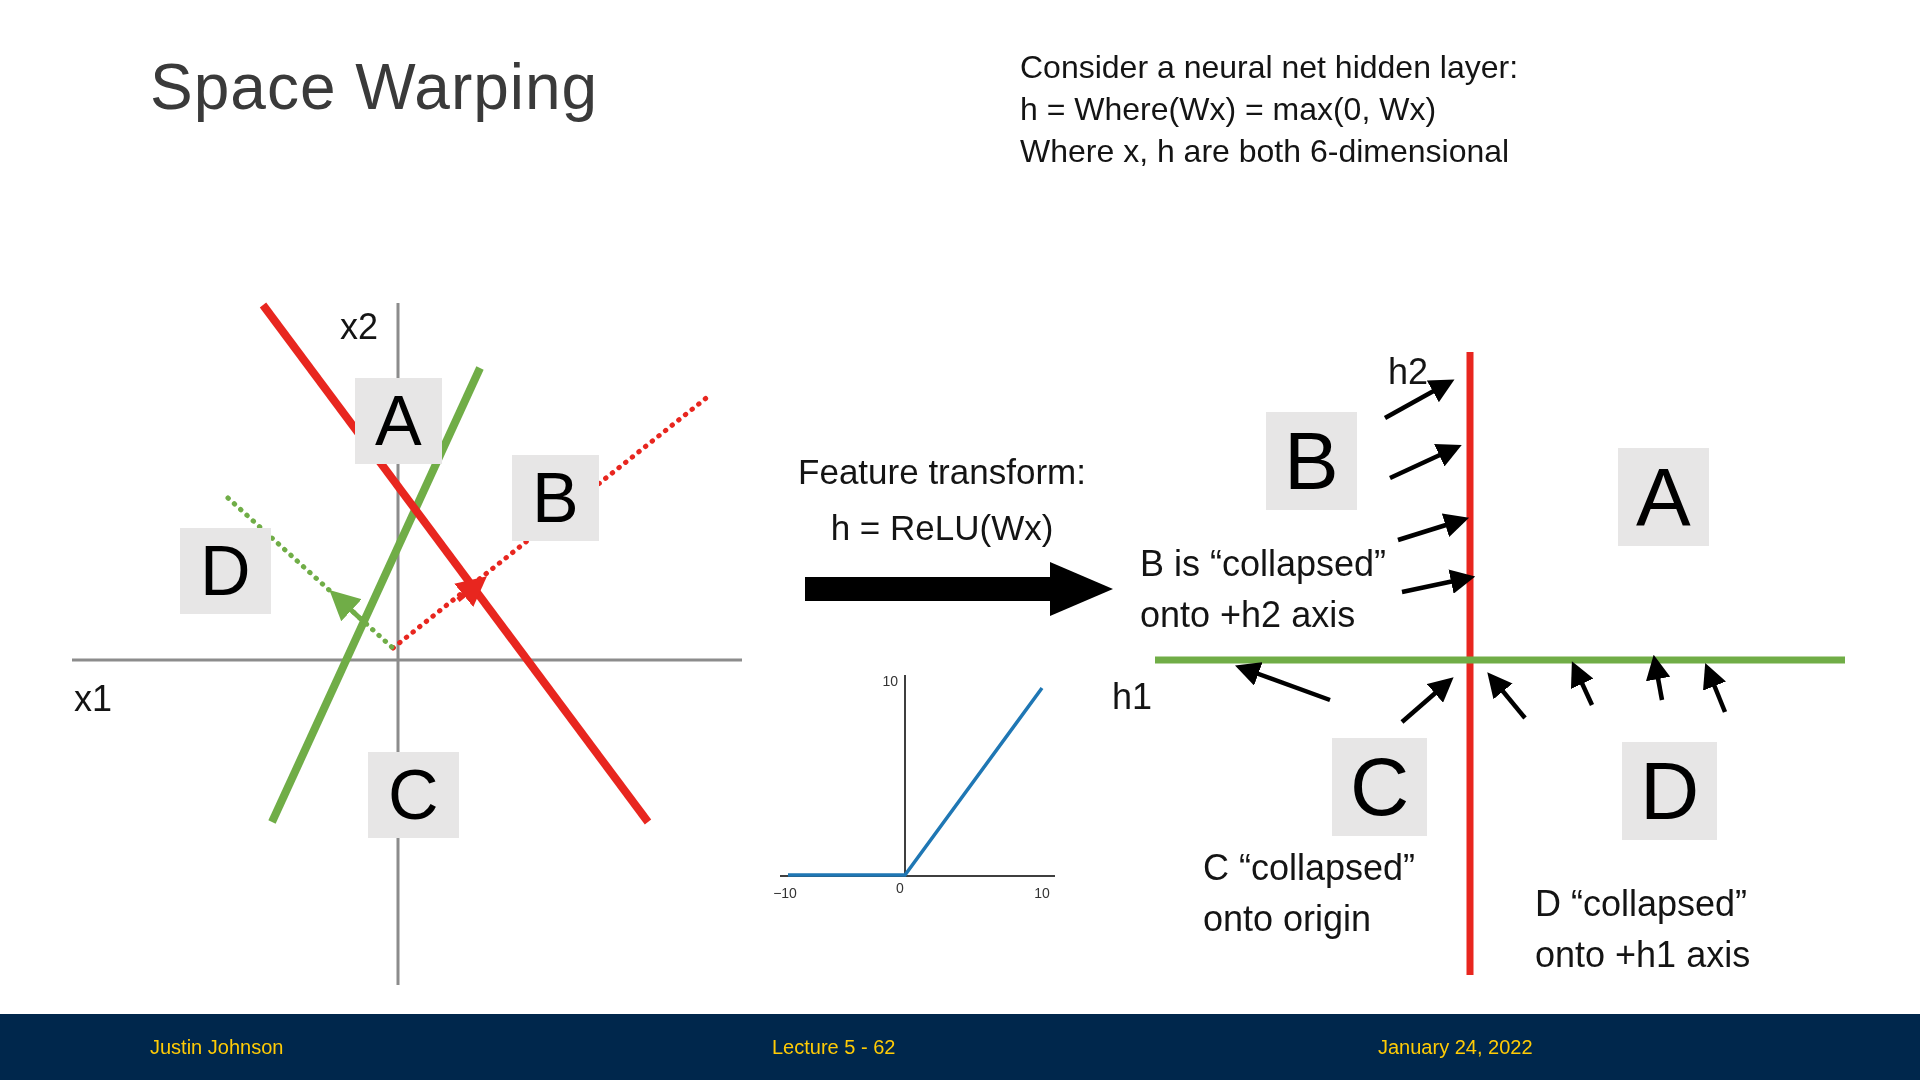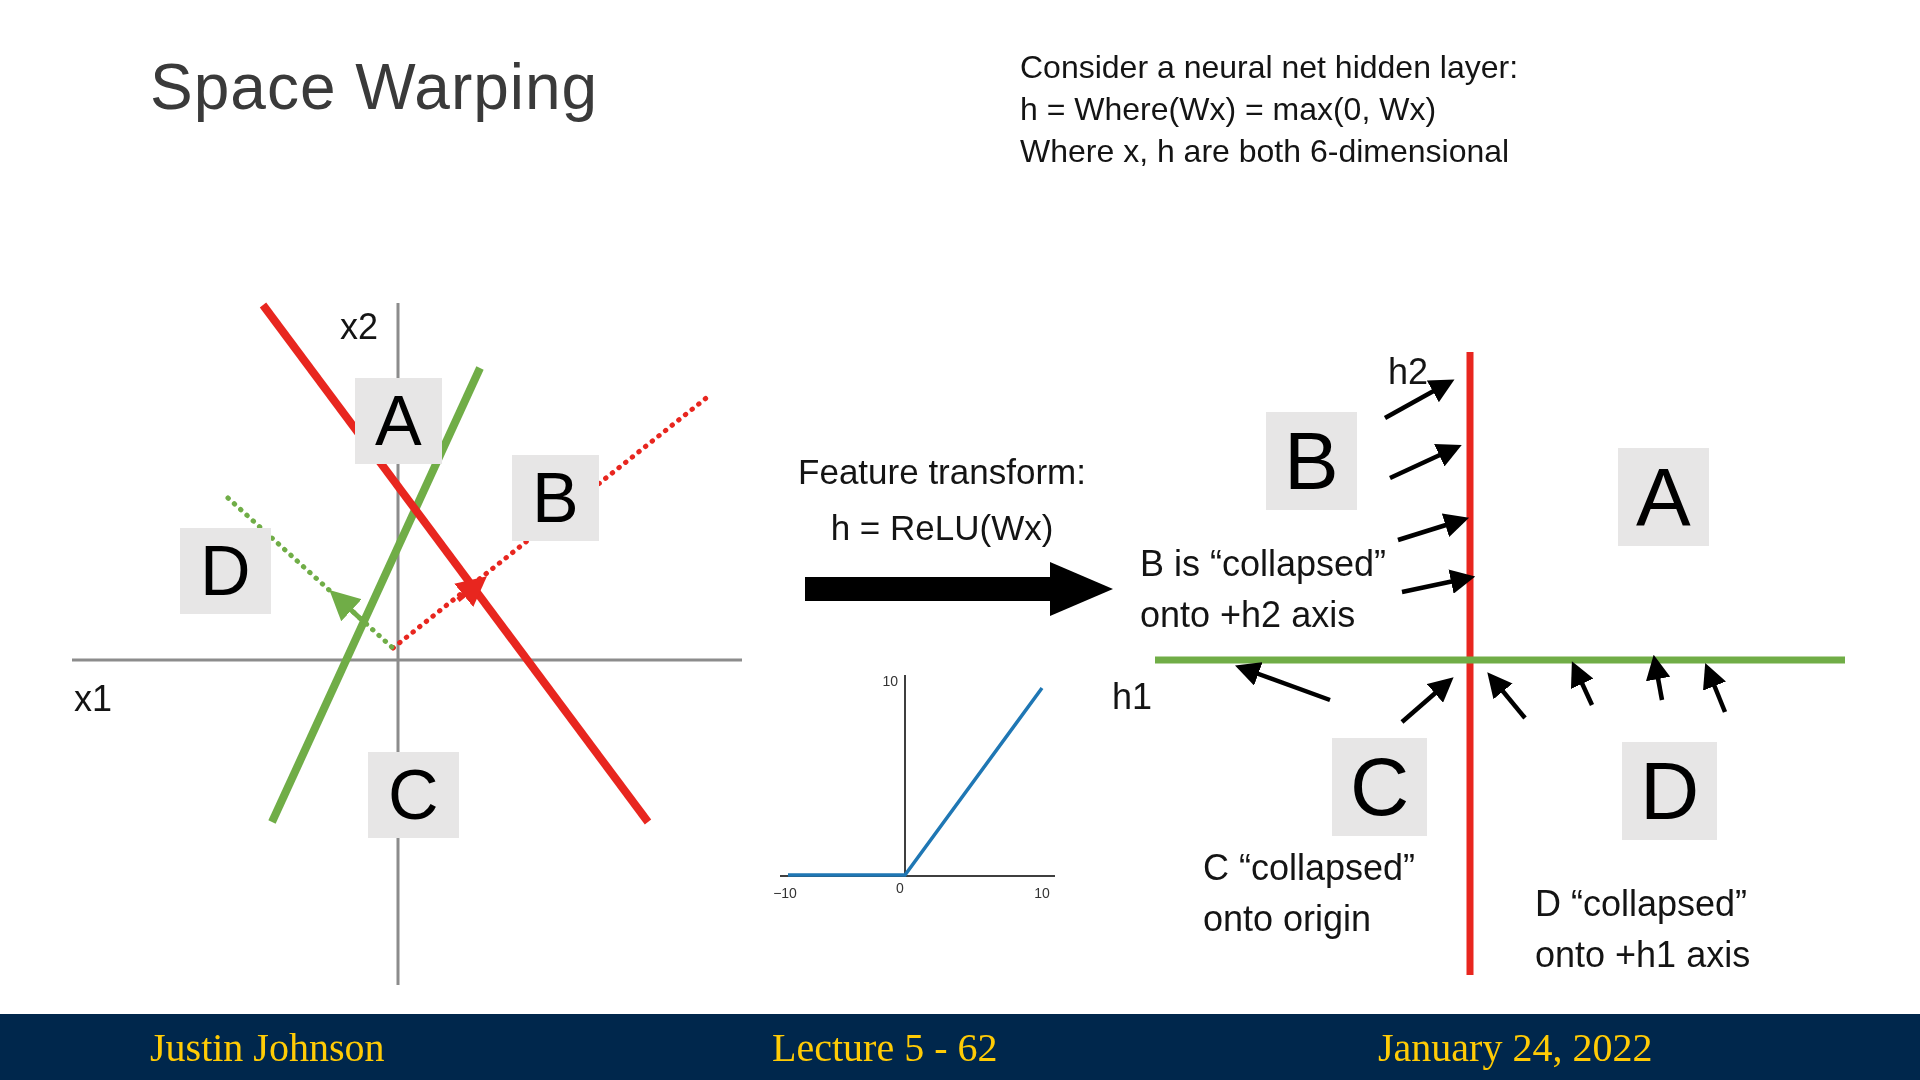--- a/index.html
+++ b/index.html
@@ -8,21 +8,21 @@
   .title{position:absolute;left:150px;top:50px;font-size:64px;color:#3a3a3a;letter-spacing:1px;}
   .note{position:absolute;left:1020px;top:46px;font-size:32px;line-height:1.32;color:#141414;}
   .transform-text{position:absolute;left:772px;top:428px;width:340px;text-align:center;
                   font-size:35px;line-height:1.6;color:#141414;margin-top:16px;}
   .axis-label{position:absolute;font-size:36px;color:#141414;}
   .region-label{position:absolute;background:#e7e6e6;color:#000;line-height:1;
                 padding:8px 20px;font-size:70px;}
   .region-label.lg{font-size:82px;padding:8px 18px;}
   .annotation{position:absolute;font-size:36px;line-height:1.42;color:#141414;}
   .footer{position:absolute;left:0;bottom:0;width:1920px;height:66px;background:#00274c;}
-  .footer span{position:absolute;top:50%;transform:translateY(-50%);font-size:40px;color:#ffcb05;font-family:Liberation Serif, serif;}
+  .footer span{position:absolute;top:50%;transform:translateY(-50%);font-size:20px;color:#ffcb05;}
   .footer .author{left:150px;}
   .footer .lecture{left:772px;}
   .footer .date{left:1378px;}
   svg.abs{position:absolute;overflow:visible;}
   .relu-tick{font-size:14px;fill:#333;font-family:"Liberation Sans",sans-serif;}
 </style>
 </head>
 <body>
 
 <div class="slide">

